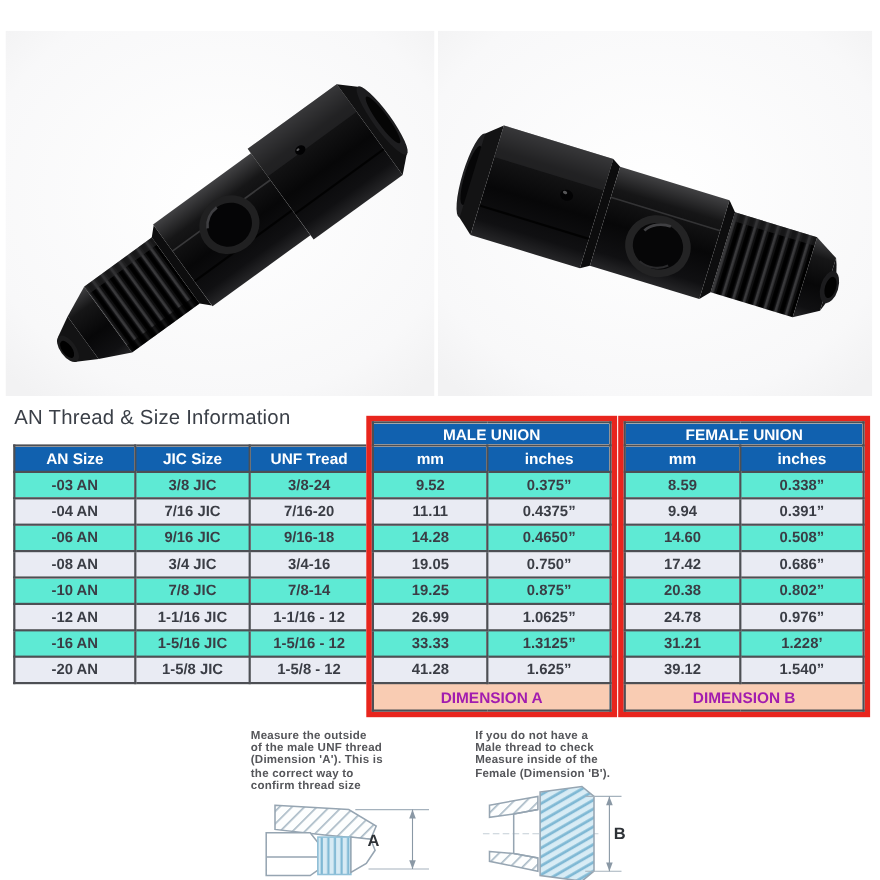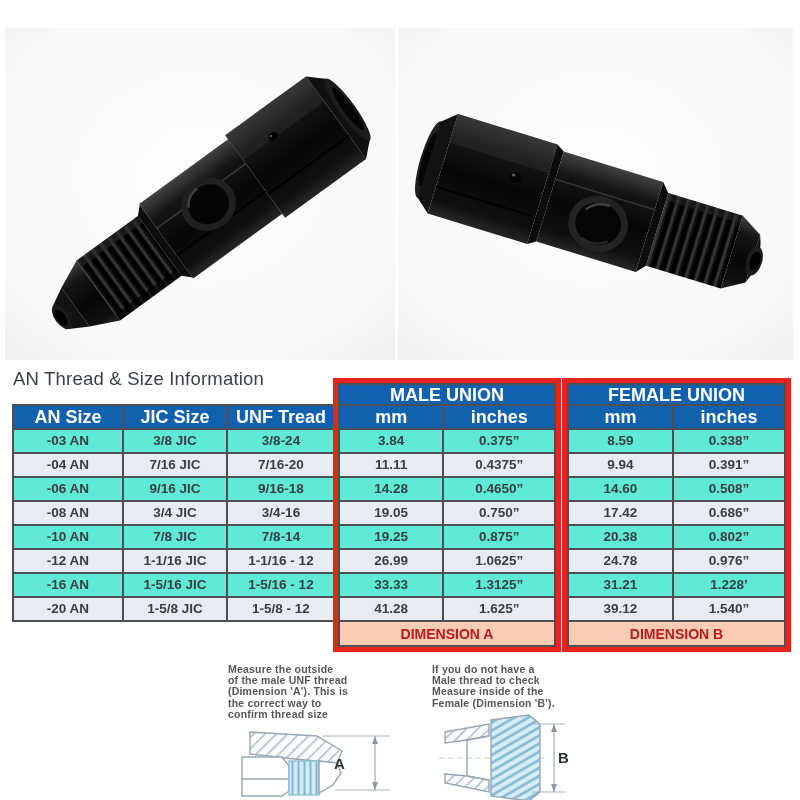--- a/index.html
+++ b/index.html
@@ -19,35 +19,35 @@
     font-size:18.5px; font-weight:500; color:#3a3f47; letter-spacing:0.2px;
     white-space:nowrap;
   }
 
   table { border-collapse:collapse; table-layout:fixed; }
   th, td {
     border:2px solid #4d4f54; text-align:center; vertical-align:middle;
     padding:0; height:24px; line-height:20px; overflow:hidden; white-space:nowrap;
     font-size:13.5px; font-weight:700; color:#3a3d45;
   }
-  th { background:#1161af; color:#ffffff; font-size:18px; }
+  th { background:#1161af; color:#ffffff; font-size:14px; }
   tr.alt td { background:#e9ebf3;margin-left:40px; }
   td { background:#5eead4; }
 
   #left-table { position:absolute; left:12px; top:404px; width:322px; }
 
   .union-box {
     position:absolute; top:378px; border:5px solid #e8251d; background:#ffffff;
   }
   #male-box   { left:333px; width:228px; }
   #female-box { left:562px; width:229px; }
   .union-box table { width:100%; }
   .union-box th.group-th { height:21px; line-height:18px; }
   .union-box tfoot td {
-    background:#f9ccb3; color:#b91c1c; font-size:14px; font-weight:700; height:25px;
+    background:#f9ccb3; color:#a21caf; font-size:14px; font-weight:700; height:25px;
   }
 
   .instr {
     position:absolute; font-size:10.5px; font-weight:700; color:#55565a;
     line-height:11.2px; white-space:pre-line; letter-spacing:0.2px;
   }
   #instr-left  { left:228px; top:664px; width:165px; }
   #instr-right { left:432px; top:664px; width:175px; }
 
   .diagram { position:absolute; }
@@ -223,21 +223,21 @@
         <tr>
           <th colspan="2" class="group-th">MALE UNION</th>
         </tr>
         <tr>
           <th>mm</th>
           <th>inches</th>
         </tr>
       </thead>
       <tbody>
           <tr>
-            <td>3.84</td>
+            <td>9.52</td>
             <td>0.375”</td>
           </tr>
           <tr class="alt">
             <td>11.11</td>
             <td>0.4375”</td>
           </tr>
           <tr>
             <td>14.28</td>
             <td>0.4650”</td>
           </tr>

